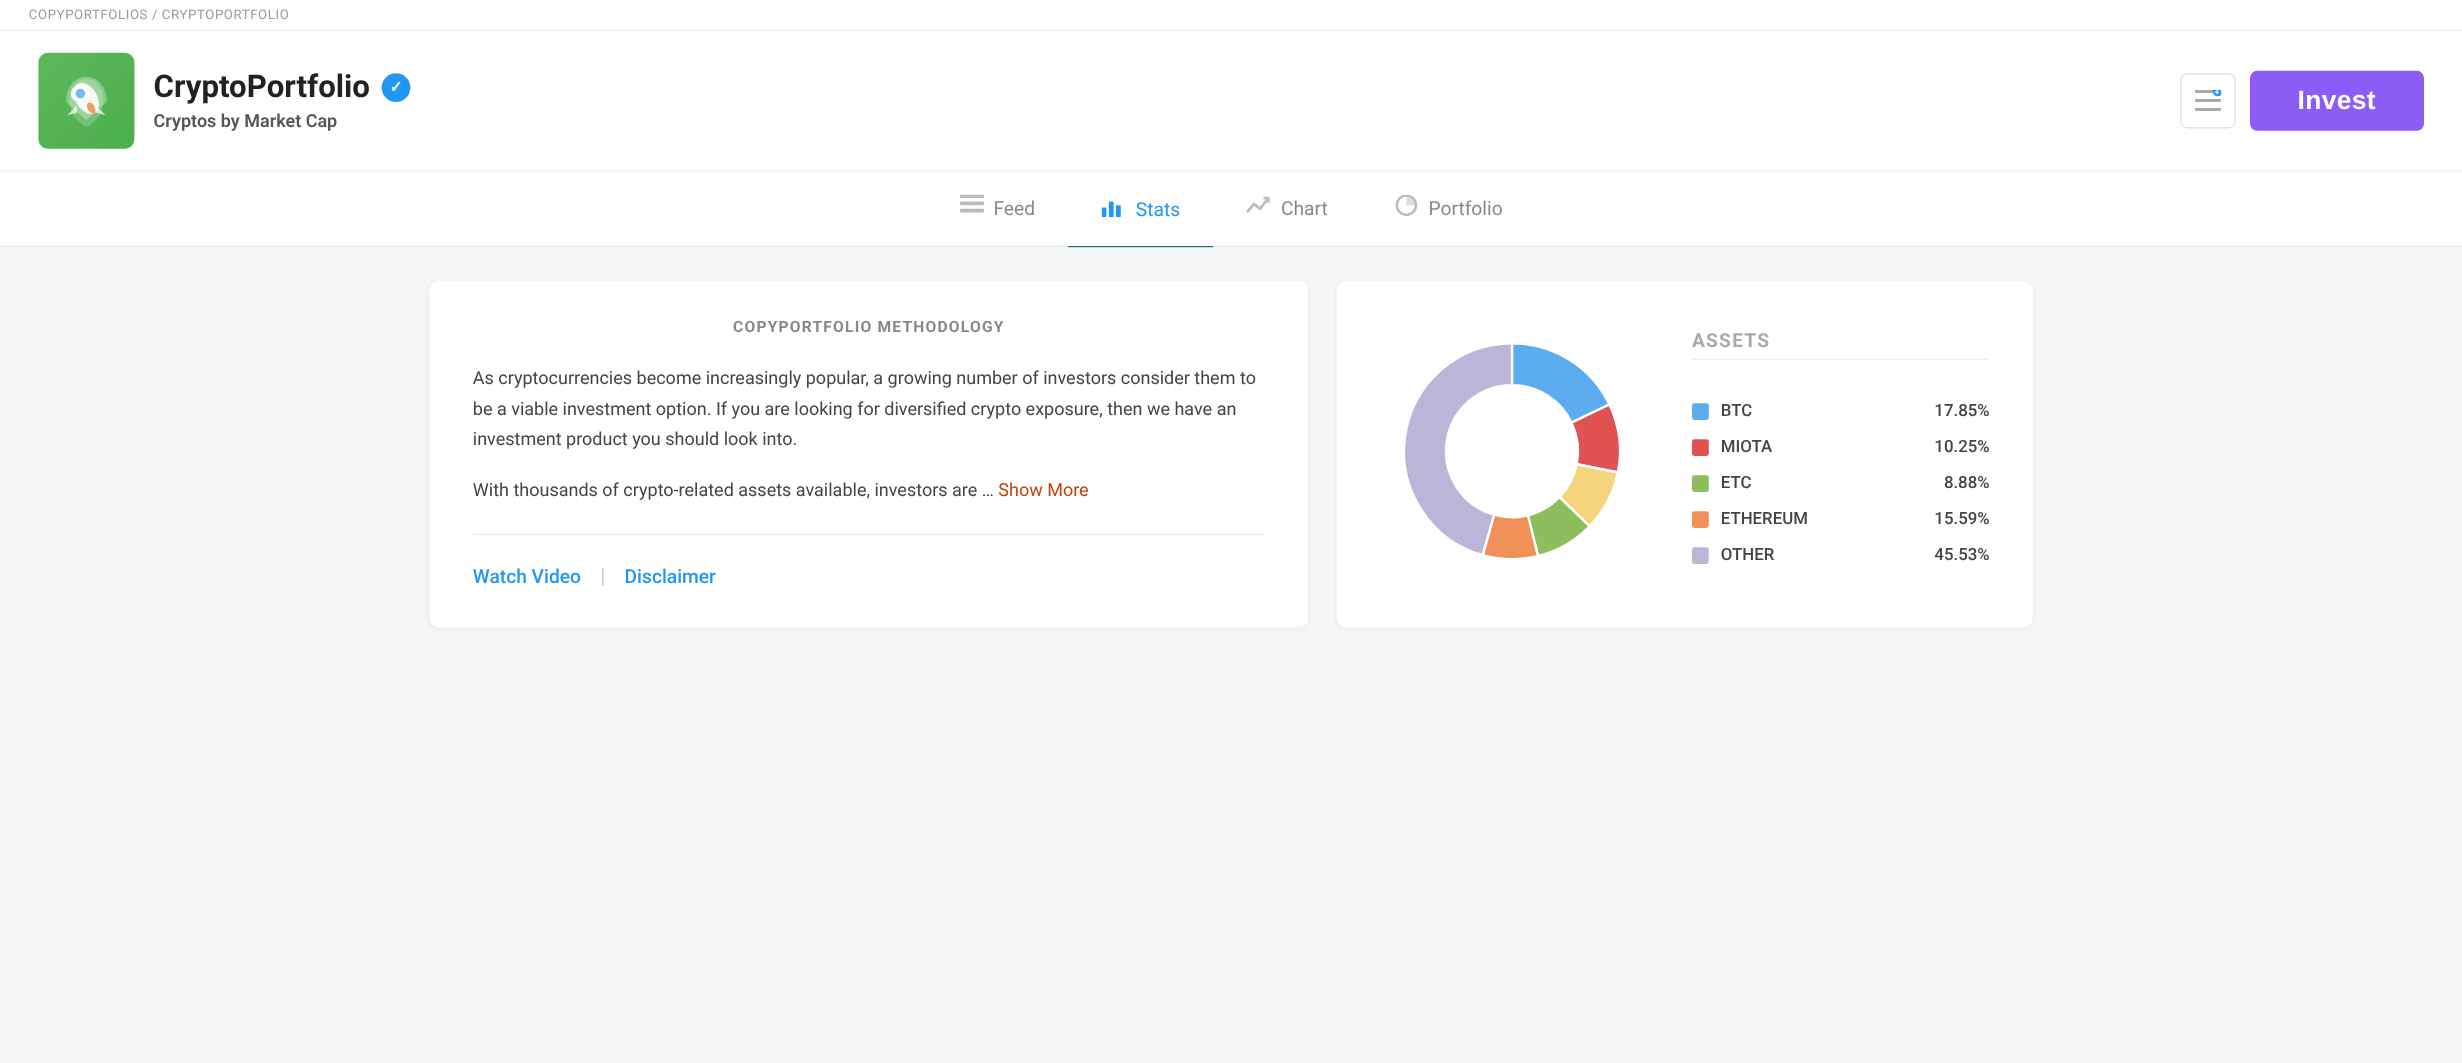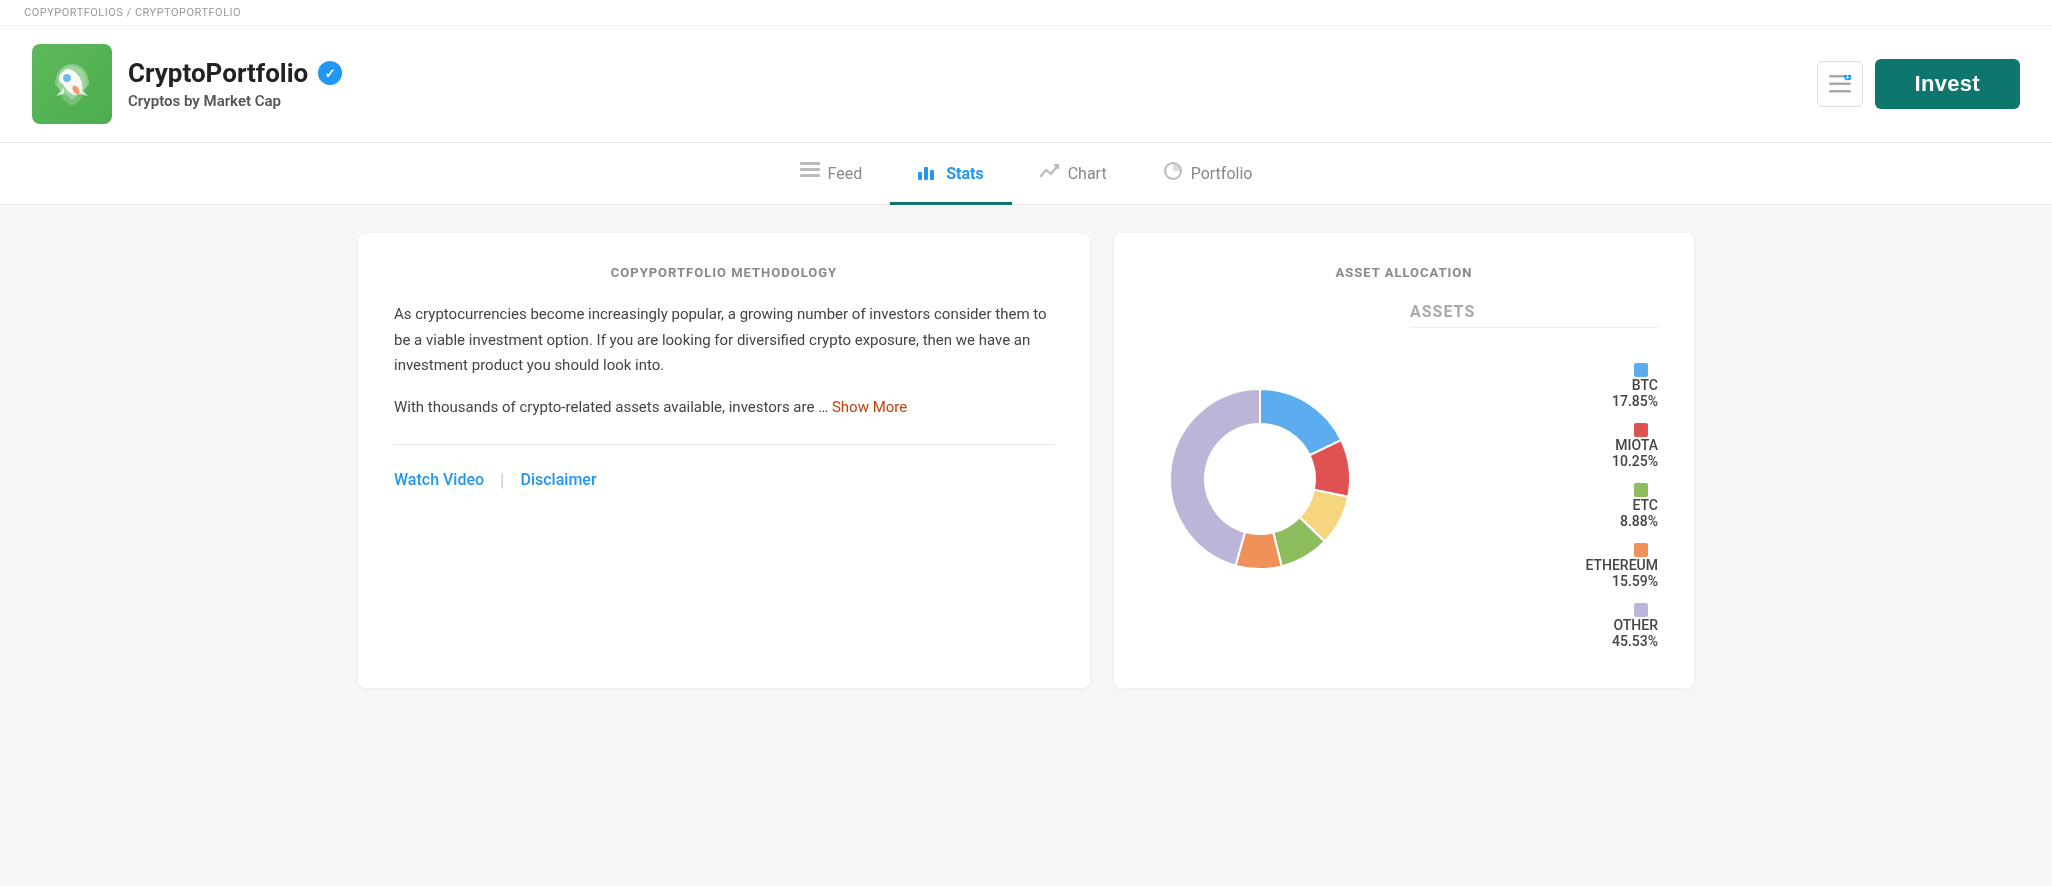--- a/index.html
+++ b/index.html
@@ -78,21 +78,21 @@
       width: 46px; height: 46px;
       border: 1px solid #ddd;
       border-radius: 6px;
       background: #fff;
       cursor: pointer;
       display: flex; align-items: center; justify-content: center;
       color: #888;
       font-size: 18px;
     }
     .invest-btn {
-      background: #0f766e;
+      background: #8b5cf6;
       color: #fff;
       border: none;
       border-radius: 6px;
       font-size: 22px;
       font-weight: 600;
       padding: 12px 40px;
       cursor: pointer;
       letter-spacing: 0.3px;
     }
 
@@ -113,22 +113,22 @@
       cursor: pointer;
       font-size: 16px;
       color: #888;
       border-bottom: 3px solid transparent;
       position: relative;
       top: 1px;
       text-decoration: none;
     }
     .tab-item.active {
       color: #2196F3;
-      border-bottom: 3px solid #0f766e;
-      font-weight: 700;
+      border-bottom: 1px solid #0f766e;
+      font-weight: 400;
     }
     .tab-icon { font-size: 18px; }
 
     
     .main-content {
       padding: 28px 32px;
       display: flex;
       gap: 24px;
       max-width: 1400px;
       margin: 0 auto;
@@ -218,24 +218,23 @@
       font-weight: 700;
       color: #aaa;
       letter-spacing: 1px;
       text-transform: uppercase;
       margin-bottom: 28px;
       border-bottom: 1px solid #eee;
       padding-bottom: 6px;
     }
     .legend-item {
       display: flex;
-      align-items: flex-end;
+      align-items: center;
       padding: 7px 0;
       font-size: 14px;
-      flex-direction: column;
     }
     .legend-color {
       width: 14px; height: 14px;
       border-radius: 2px;
       margin-right: 10px;
       flex-shrink: 0;
     }
     .legend-name {
       flex: 1;
       color: #444;
@@ -352,21 +351,20 @@
     </p>
     <hr class="card-divider">
     <div class="card-links">
       <a class="card-link">Watch Video</a>
       <span class="card-link-divider">|</span>
       <a class="card-link">Disclaimer</a>
     </div>
   </div>
 
   <div class="right-card">
-    <div class="card-section-title">ASSET ALLOCATION</div>
     <div class="asset-allocation-inner">
       <div class="donut-container">
         <svg width="220" height="220" viewBox="0 0 220 220">
 
         <path d="M 110 20 A 90 90 0 0 1 191.1573089362966 71.09638569209139 L 159.59613323884793 86.22556903405585 A 55 55 0 0 0 110 55 Z" fill="#5BADF0" stroke="#fff" stroke-width="2"></path>
             <path d="M 191.1573089362966 71.09638569209139 A 90 90 0 0 1 198.23596002594144 127.73176128590919 L 163.92197557140864 120.83607634138895 A 55 55 0 0 0 159.59613323884793 86.22556903405585 Z" fill="#E05252" stroke="#fff" stroke-width="2"></path>
             <path d="M 198.23596002594144 127.73176128590919 A 90 90 0 0 1 174.69245531355898 172.5690516589725 L 149.53427824717494 148.23664268048321 A 55 55 0 0 0 163.92197557140864 120.83607634138895 Z" fill="#F5D57E" stroke="#fff" stroke-width="2"></path>
             <path d="M 174.69245531355898 172.5690516589725 A 90 90 0 0 1 131.65688486459786 197.3554768629967 L 123.2347629728098 163.38390252738688 A 55 55 0 0 0 149.53427824717494 148.23664268048321 Z" fill="#8DBD5C" stroke="#fff" stroke-width="2"></path>
             <path d="M 131.65688486459786 197.3554768629967 A 90 90 0 0 1 85.54990970667866 196.6152012330886 L 95.0582781540814 162.93151186466525 A 55 55 0 0 0 123.2347629728098 163.38390252738688 Z" fill="#F0915A" stroke="#fff" stroke-width="2"></path>
             <path d="M 85.54990970667866 196.6152012330886 A 90 90 0 0 1 109.99999999999999 20 L 109.99999999999999 55 A 55 55 0 0 0 95.0582781540814 162.93151186466525 Z" fill="#BDB5D8" stroke="#fff" stroke-width="2"></path>

